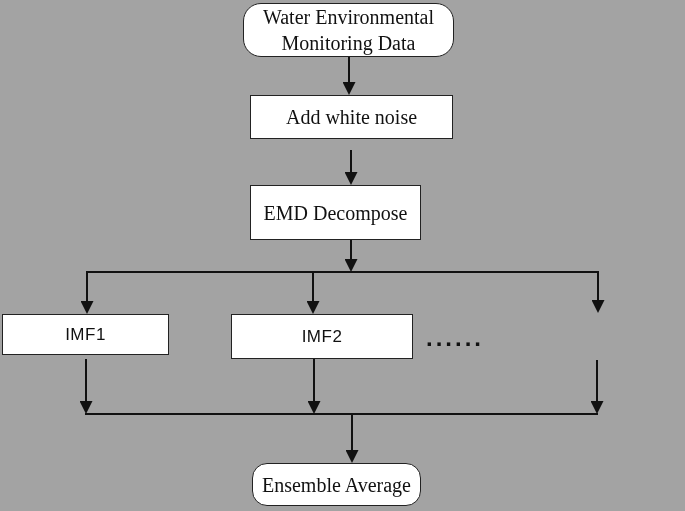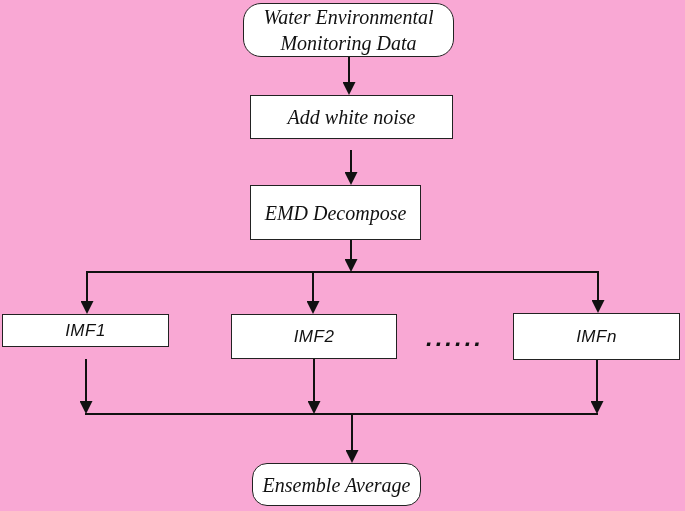--- a/index.html
+++ b/index.html
@@ -1,22 +1,21 @@
 <!DOCTYPE html>
 <html><head>
 <meta charset="utf-8">
 <style>
   html,body{margin:0;padding:0;background:#fff;}
   .canvas{
     position:relative;
     width:685px;
     height:511px;
-    background:#f9a8d4;
+    background:#a3a3a3;
     overflow:hidden;
-    font-style:italic;
   }
   .connectors{
     position:absolute;
     left:0; top:0;
     width:685px; height:511px;
   }
   .node{
     position:absolute;
     box-sizing:border-box;
     border:1.5px solid #222222;
@@ -48,22 +47,22 @@
     font-size:24px;
     letter-spacing:3px;
     display:flex;
     align-items:center;
     justify-content:center;
   }
   
   #n-source   { left:243px; top:3px;   width:211px; height:54px; }
   #n-noise    { left:250px; top:95px;  width:203px; height:44px; }
   #n-emd      { left:250px; top:185px; width:171px; height:55px; }
-  #n-imf1     { left:2px;   top:314px; width:167px; height:33px; }
-  #n-imf2     { left:231px; top:314px; width:166px; height:45px; }
+  #n-imf1     { left:2px;   top:314px; width:167px; height:41px; }
+  #n-imf2     { left:231px; top:314px; width:182px; height:45px; }
   #n-dots     { left:420px; top:324px; width:70px;  height:28px; }
   #n-imfn     { left:513px; top:313px; width:167px; height:47px; }
   #n-ensemble { left:252px; top:463px; width:169px; height:43px; }
 </style>
 </head>
 <body>
 
 <div class="canvas">
 
   <svg class="connectors" width="685" height="511" viewBox="0 0 685 511" xmlns="http://www.w3.org/2000/svg">
@@ -101,17 +100,16 @@
   <div class="node" id="n-noise">Add white noise</div>
 
   <div class="node" id="n-emd">EMD Decompose</div>
 
   <div class="node sans" id="n-imf1">IMF1</div>
 
   <div class="node sans" id="n-imf2">IMF2</div>
 
   <div class="dots" id="n-dots">......</div>
 
-  <div class="node sans" id="n-imfn">IMFn</div>
 
   <div class="node stadium small" id="n-ensemble">Ensemble Average</div>
 
 </div>
 
 </body></html>

